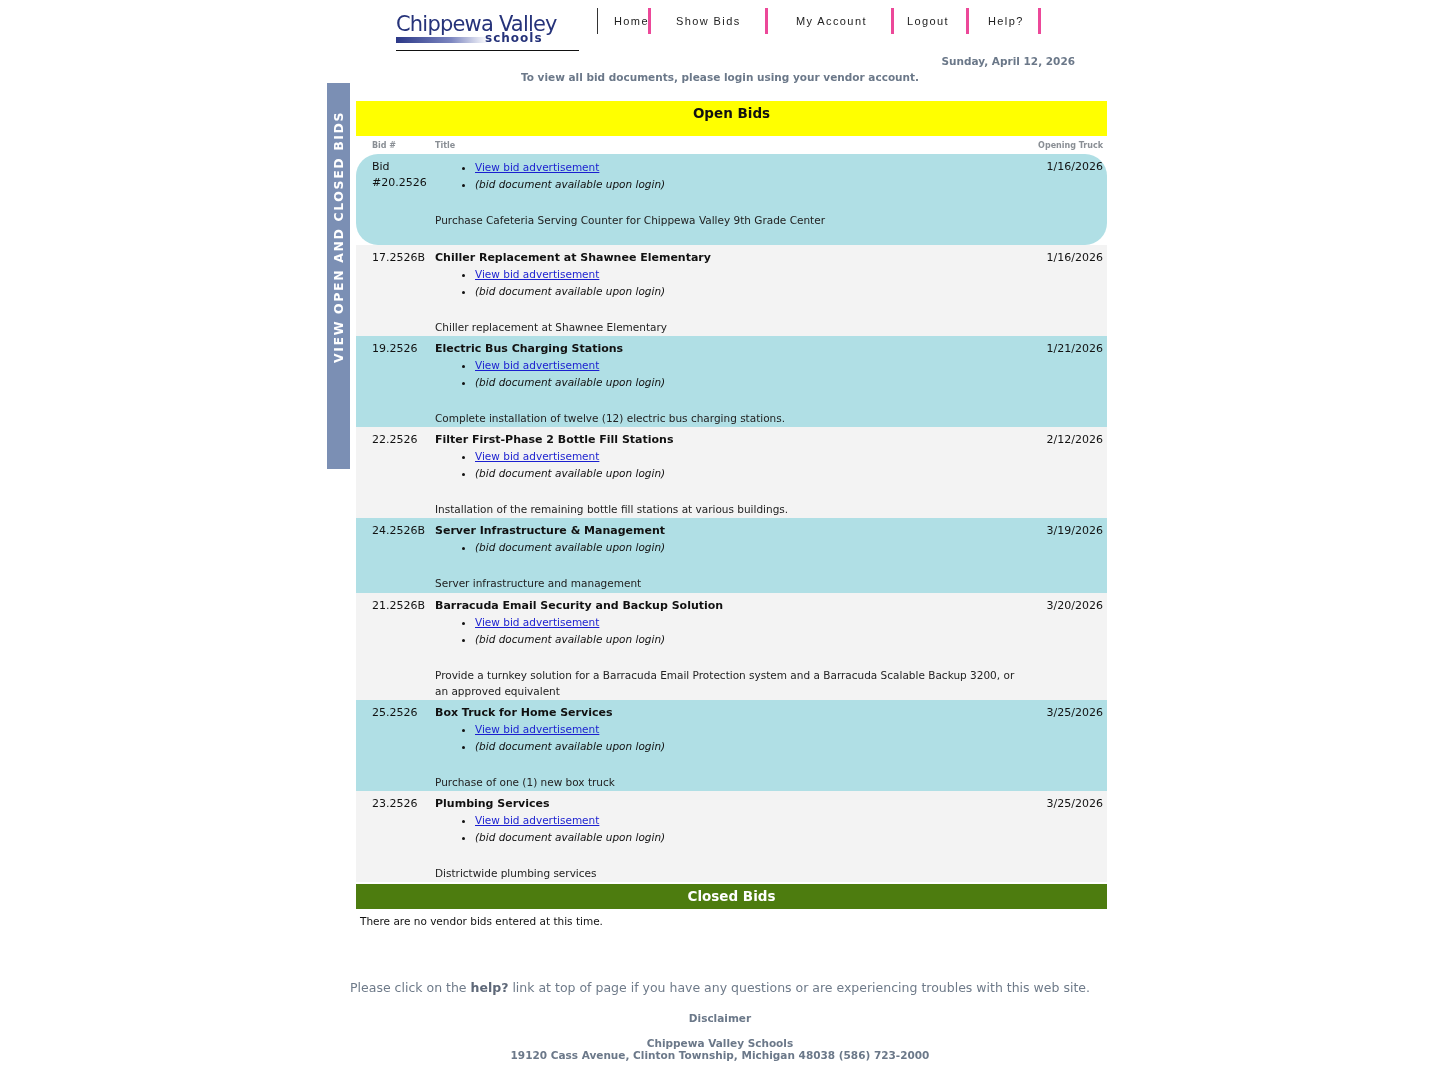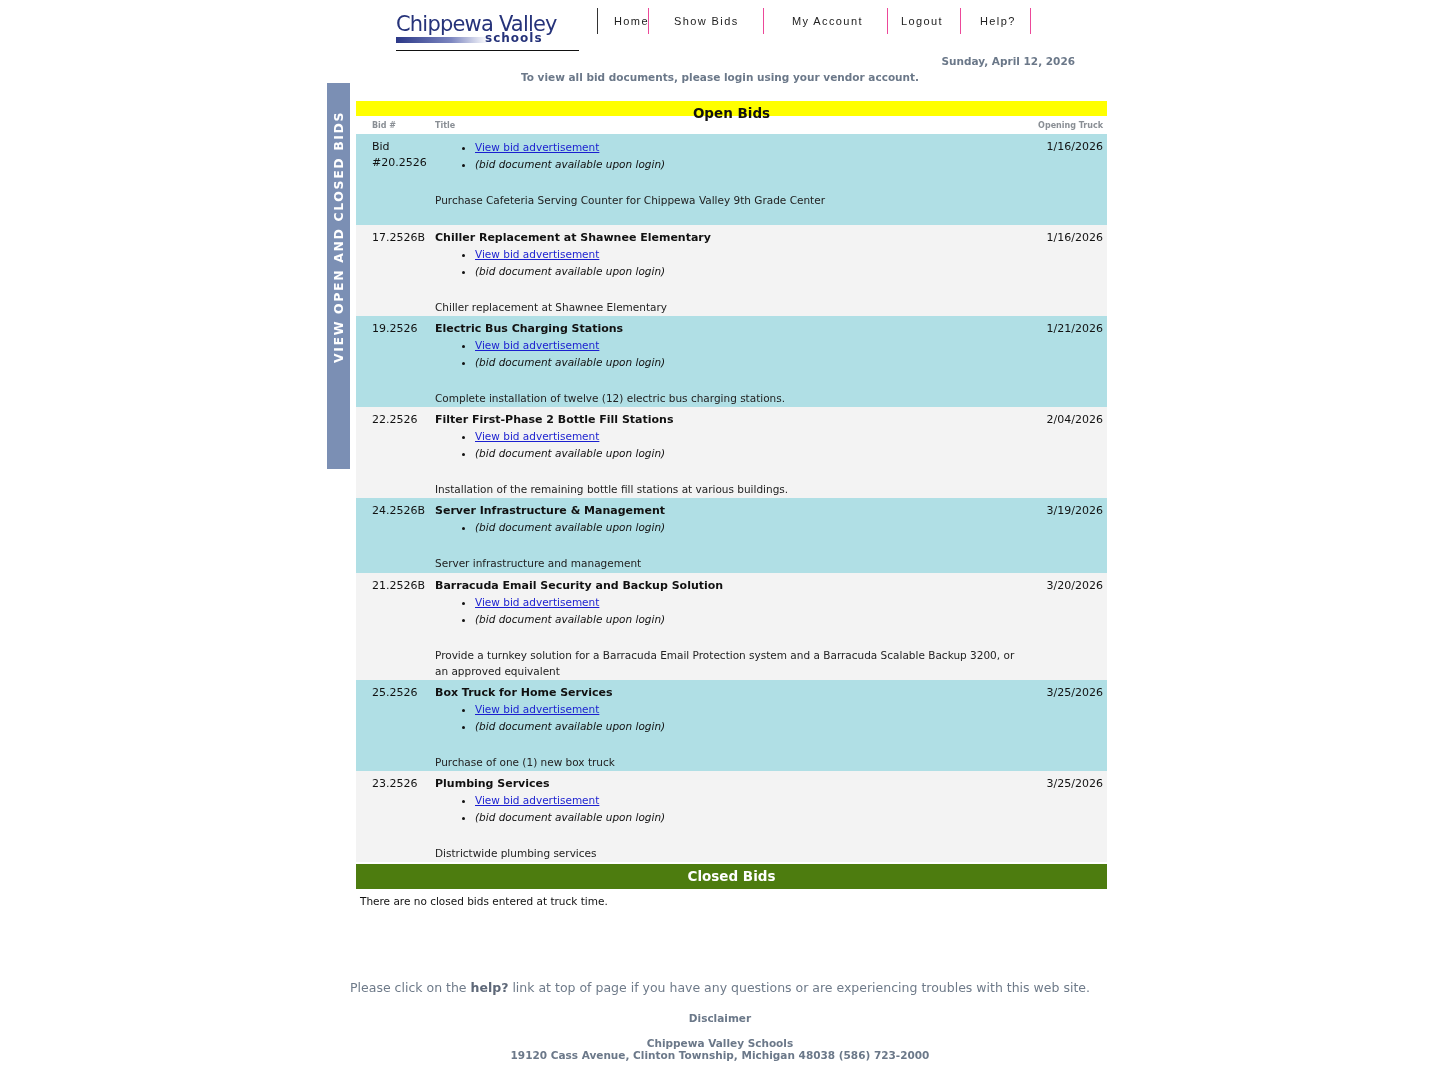--- a/index.html
+++ b/index.html
@@ -6,37 +6,37 @@
   body { width: 1440px; height: 1080px; position: relative; font-family: "DejaVu Sans", sans-serif; color: #111; overflow: hidden; }
 
   
   .logo { position: absolute; left: 396px; top: 10px; width: 184px; height: 42px; }
   .logo-main { position: absolute; left: 0; top: 0; font-family: "DejaVu Sans", sans-serif; font-size: 21px; color: #26337a; letter-spacing: -0.8px; font-weight: normal; line-height: 28px; transform: scaleY(1.05); }
   .logo-bar { position: absolute; left: 0; top: 27px; width: 92px; height: 6px; background: linear-gradient(to right, #2b3887, #7c86c0 60%, #ffffff); }
   .logo-sub { position: absolute; left: 89px; top: 21px; font-size: 12px; font-weight: bold; color: #26337a; letter-spacing: 1px; }
   .logo-rule { position: absolute; left: 0; top: 40px; width: 183px; height: 1px; background: #111; }
 
   .topnav { position: absolute; left: 597px; top: 8px; height: 26px; display: flex; align-items: center; border-left: 1px solid #333; }
-  .topnav a { display: block; padding: 0 17px; font-family: "Liberation Sans", sans-serif; font-size: 11px; letter-spacing: 1.4px; color: #222; text-decoration: none; line-height: 26px; border-right: 1px solid #ec4899; }
+  .topnav a { display: block; padding: 0 17px; font-family: "Liberation Sans", sans-serif; font-size: 11px; letter-spacing: 1.4px; color: #222; text-decoration: none; line-height: 26px; border-right: 3px solid #ec4899; }
   .topnav a:nth-child(1) { width: 34px; padding: 0 0 0 16px; margin-right: 0; }
   .topnav a:nth-child(2) { padding: 0 0 0 25px; width: 89px; }
   .topnav a:nth-child(3) { padding: 0 0 0 28px; width: 95px; }
   .topnav a:nth-child(4) { padding: 0 0 0 13px; width: 59px; }
   .topnav a:nth-child(5) { padding: 0 0 0 19px; width: 50px; }
 
   .date { position: absolute; left: 900px; width: 175px; top: 55px; text-align: right; font-size: 10.5px; font-weight: bold; color: #6b7889; }
   .login-note { position: absolute; left: 356px; width: 728px; top: 71px; text-align: center; font-size: 10.5px; font-weight: bold; color: #6b7889; }
 
   
   .sidetab { position: absolute; left: 327px; top: 83px; width: 23px; height: 386px; background: #7b8fb4; cursor: pointer; }
   .sidetab span { position: absolute; left: 50%; top: 4px; transform-origin: 0 0; transform: translate(-8px, 276px) rotate(-90deg); white-space: nowrap; color: #fff; font-weight: bold; font-size: 12.5px; letter-spacing: 1.6px; }
 
   
   .bids { position: absolute; left: 356px; top: 101px; width: 751px; }
-  .open-header { background: #ffff00; height: 15px; line-height: 25px; text-align: center; font-weight: bold; font-size: 13.5px; color: #111; }
+  .open-header { background: #ffff00; height: 35px; line-height: 25px; text-align: center; font-weight: bold; font-size: 13.5px; color: #111; }
   .cols { height: 18px; position: relative; font-size: 8px; font-weight: bold; color: #8a8f95; }
   .cols .c1 { position: absolute; left: 16px; top: 5px; }
   .cols .c2 { position: absolute; left: 79px; top: 5px; }
   .cols .c3 { position: absolute; right: 4px; top: 5px; }
 
   .row { position: relative; font-size: 11px; line-height: 16px; padding: 3px 0 4px 0; }
   .row.alt0 { background: #b0dfe5; }
   .row.alt1 { background: #f3f3f3; }
   .row .num { position: absolute; left: 16px; top: 5px; width: 60px; color: #111; }
   .row .body { margin-left: 79px; margin-right: 80px; padding-top: 2px; }
@@ -83,21 +83,21 @@
 </div>
 
 <div class="bids">
   <div class="open-header">Open Bids</div>
   <div class="cols">
     <span class="c1">Bid #</span>
     <span class="c2">Title</span>
     <span class="c3">Opening Truck</span>
   </div>
 
-  <div class="row alt0" style="height:84px;">
+  <div class="row alt0" style="height:84px;border-radius:22px;">
     <div class="num">Bid #20.2526</div>
     <div class="body">
       <ul>
         <li><a href="#">View bid advertisement</a></li>
         <li><em>(bid document available upon login)</em></li>
       </ul>
       <div class="desc">Purchase Cafeteria Serving Counter for Chippewa Valley 9th Grade Center</div>
     </div>
     <div class="date-cell">1/16/2026</div>
   </div>
@@ -131,21 +131,21 @@
   <div class="row alt1" style="height:84px;">
     <div class="num">22.2526</div>
     <div class="body">
       <div class="title">Filter First-Phase 2 Bottle Fill Stations</div>
       <ul>
         <li><a href="#">View bid advertisement</a></li>
         <li><em>(bid document available upon login)</em></li>
       </ul>
       <div class="desc">Installation of the remaining bottle fill stations at various buildings.</div>
     </div>
-    <div class="date-cell">2/04/2026</div>
+    <div class="date-cell">2/12/2026</div>
   </div>
 
   <div class="row alt0" style="height:68px;">
     <div class="num">24.2526B</div>
     <div class="body">
       <div class="title">Server Infrastructure &amp; Management</div>
       <ul>
         <li><em>(bid document available upon login)</em></li>
       </ul>
       <div class="desc">Server infrastructure and management</div>
@@ -186,21 +186,21 @@
       <ul>
         <li><a href="#">View bid advertisement</a></li>
         <li><em>(bid document available upon login)</em></li>
       </ul>
       <div class="desc">Districtwide plumbing services</div>
     </div>
     <div class="date-cell">3/25/2026</div>
   </div>
 
   <div class="closed-header">Closed Bids</div>
-  <div class="closed-msg">There are no closed bids entered at truck time.</div>
+  <div class="closed-msg">There are no vendor bids entered at this time.</div>
 </div>
 
 <div class="help-line">
   <span>Please click on the </span><b>help?</b><span> link at top of page if you have any questions or are experiencing troubles with this web site.</span>
 </div>
 <a href="#" class="disclaimer">Disclaimer</a>
 <div class="addr">
   <div>Chippewa Valley Schools</div>
   <div>19120 Cass Avenue, Clinton Township, Michigan 48038 (586) 723-2000</div>
 </div>

